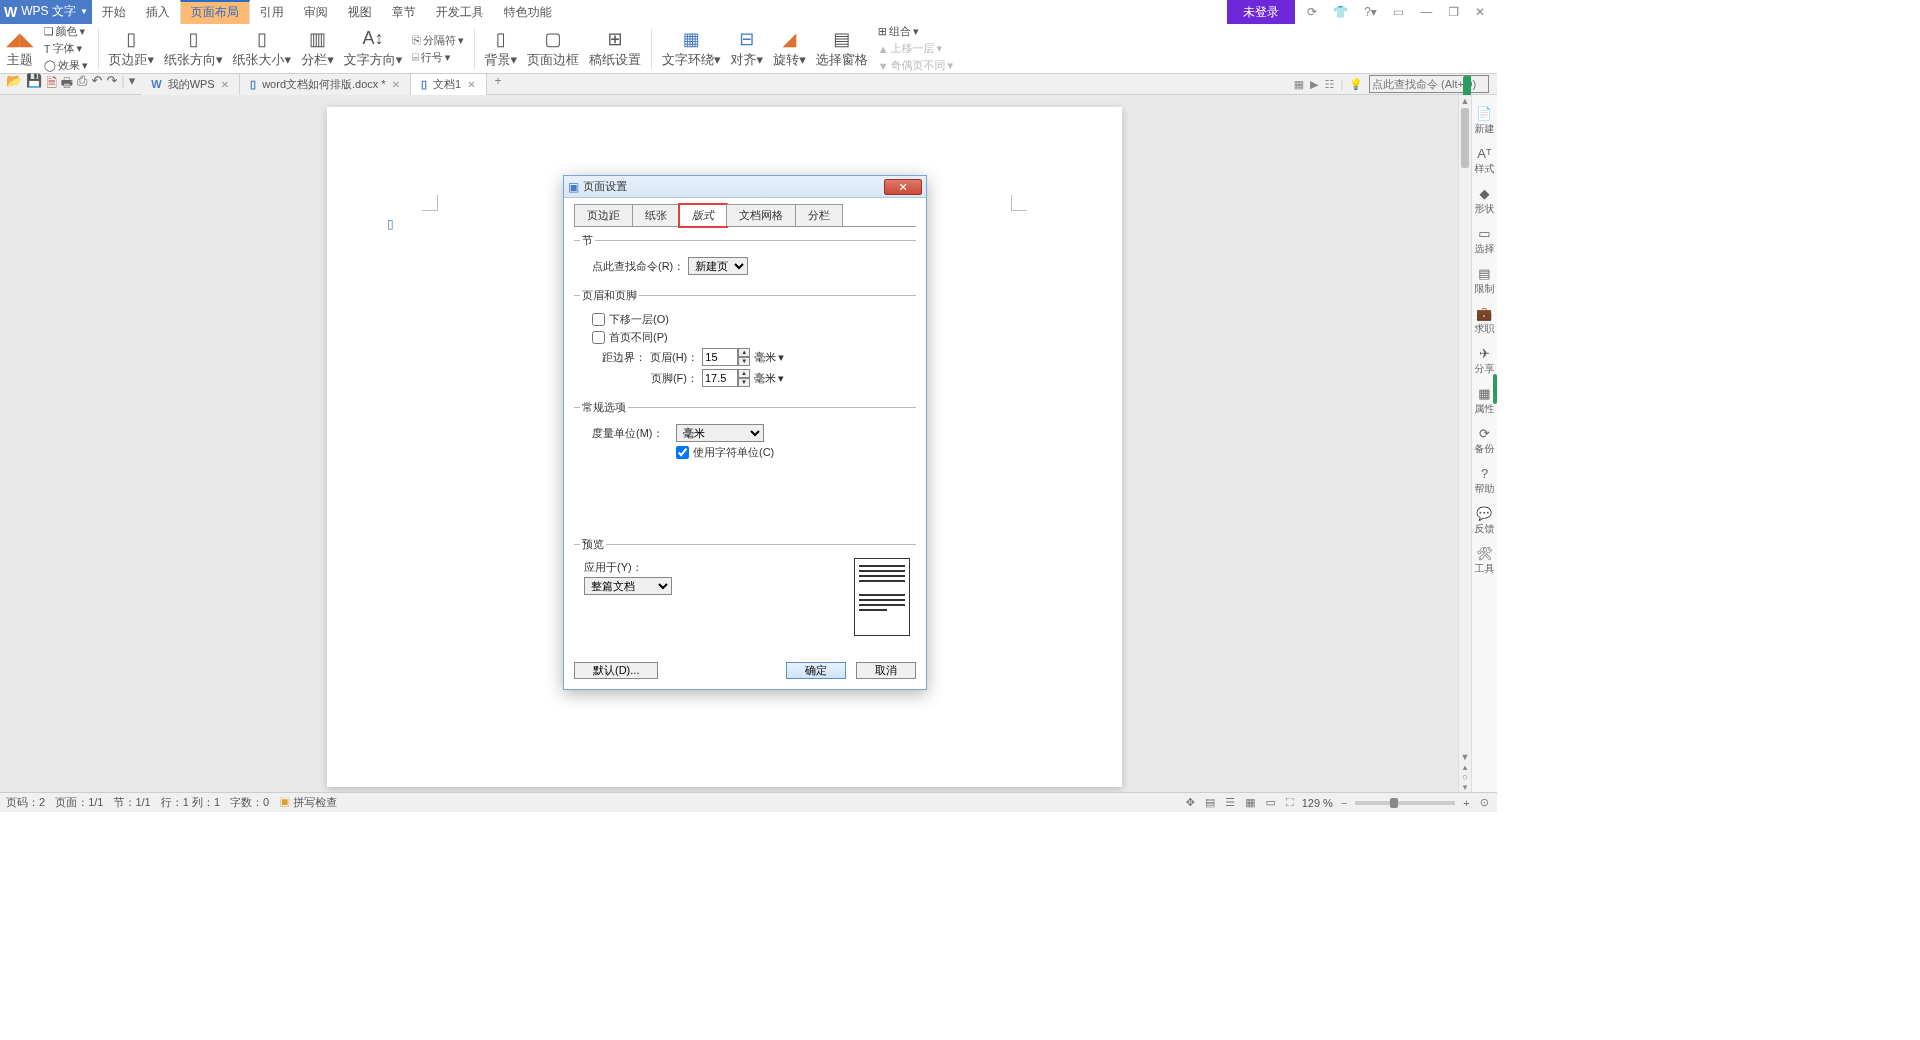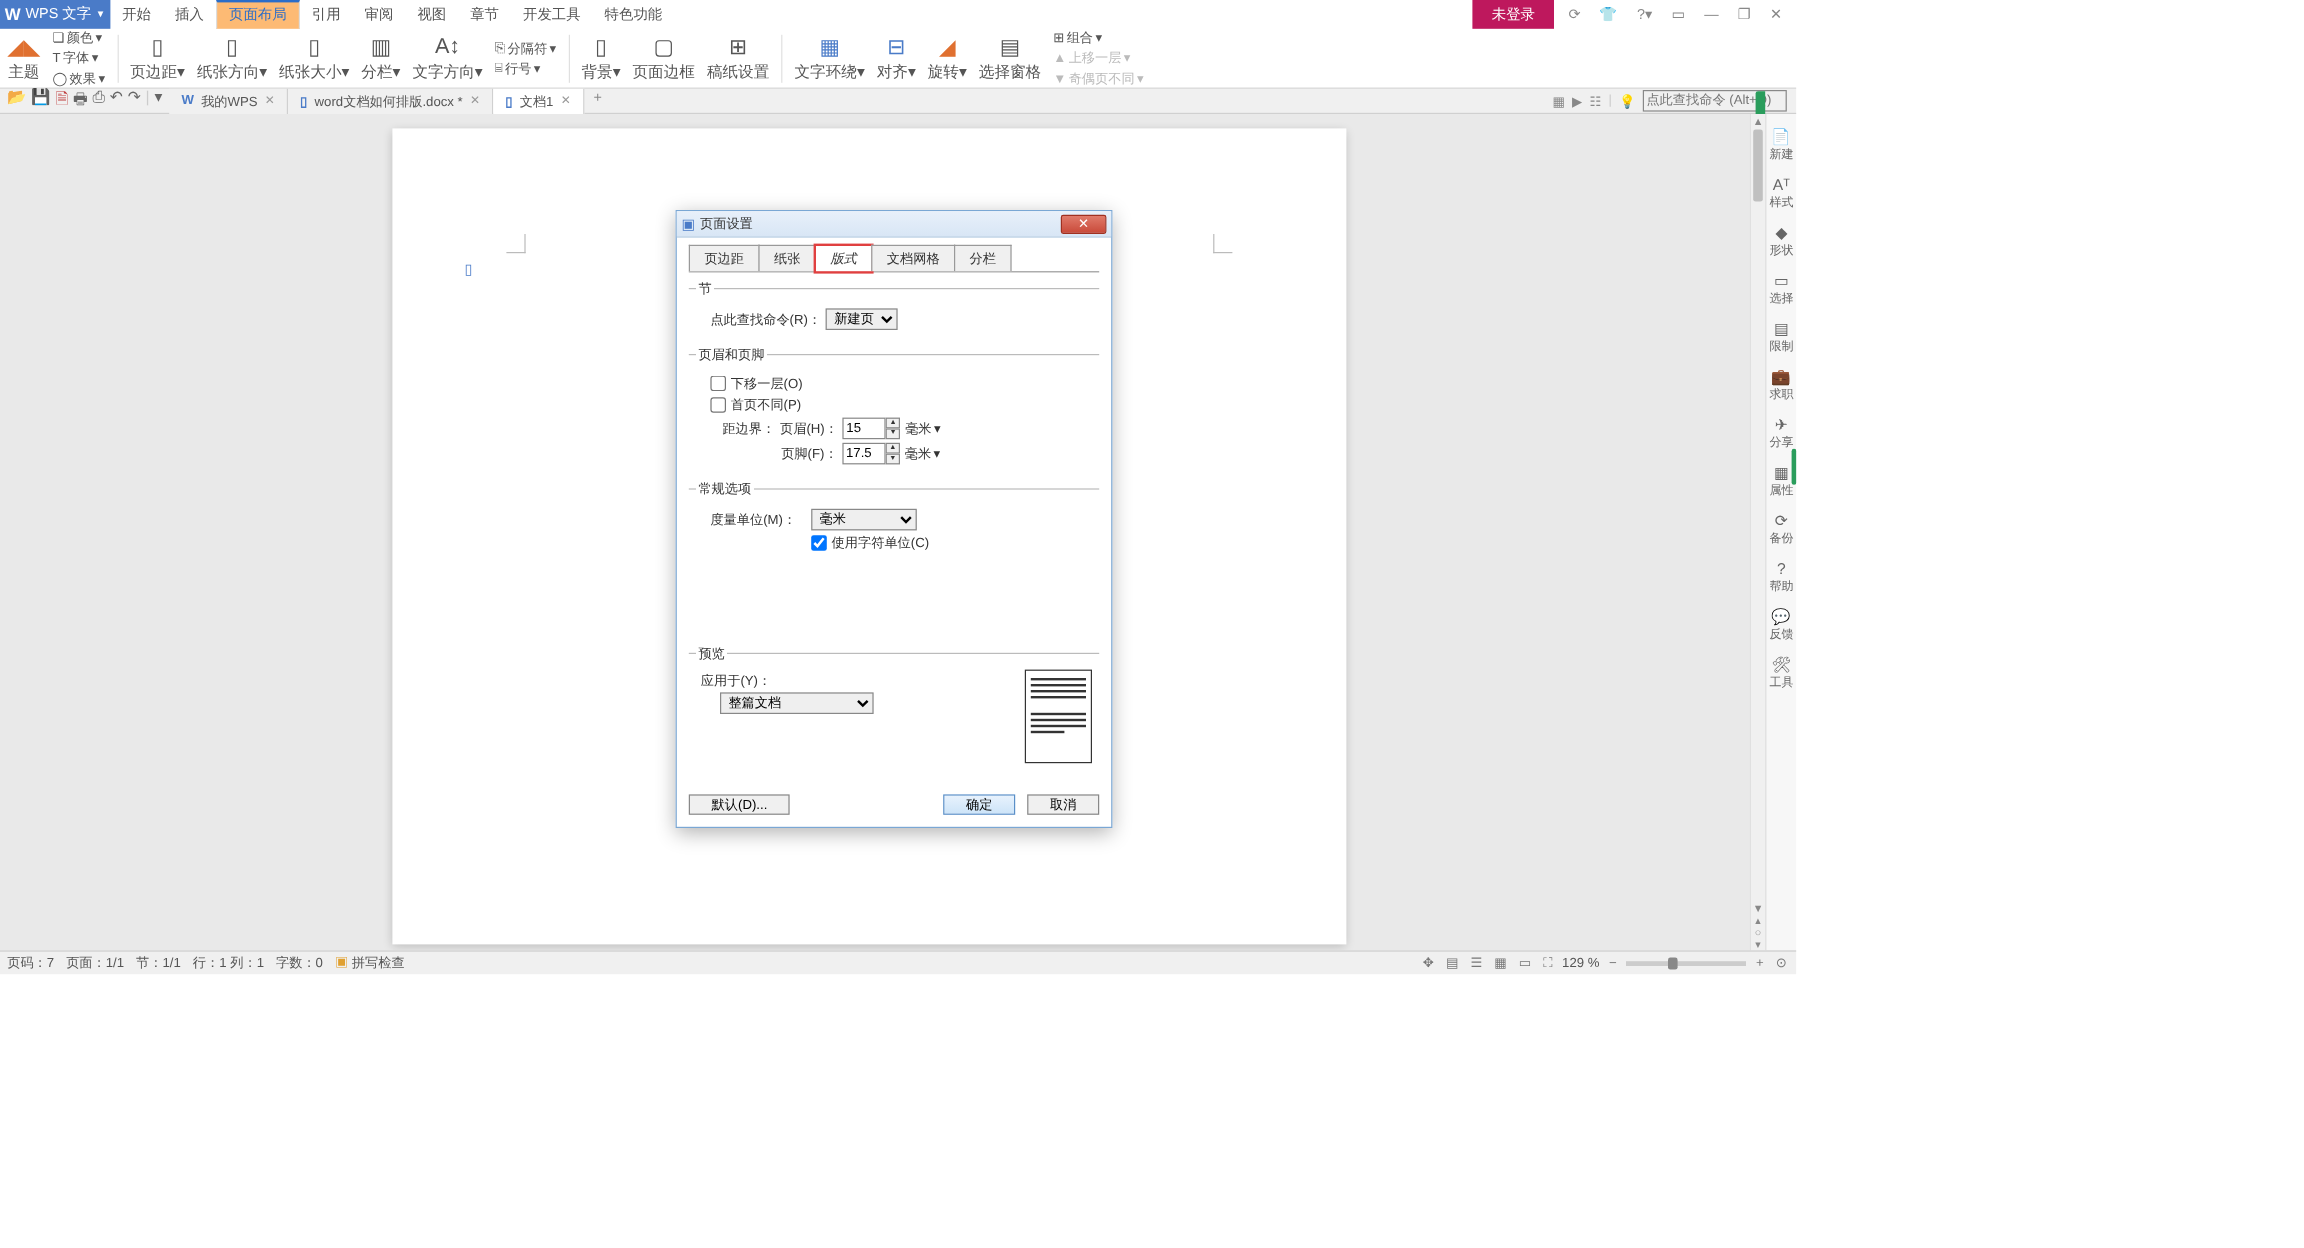--- a/index.html
+++ b/index.html
@@ -7,21 +7,21 @@
 
 
 .menubar { height: 24px; background: #fff; display: flex; align-items: center; border-bottom: 1px solid transparent; }
 .app-logo { display: flex; align-items: center; padding: 0 4px; background: #4a7bc8; height: 24px; color: #fff; gap: 4px; cursor: pointer; }
 .app-logo .w-icon { font-weight: bold; font-size: 14px; }
 .app-logo .dd { font-size: 8px; }
 .menu-tabs { display: flex; align-items: center; height: 24px; }
 .menu-tab { padding: 0 10px; height: 24px; line-height: 24px; cursor: pointer; color: #555; font-family: Liberation Serif, serif; }
 .menu-tab.active { background: #fdba74; color: #2a6dc9; border-top: 2px solid #2a6dc9; height: 24px; line-height: 20px; border-left: 1px solid #ddd; border-right: 1px solid #ddd; }
 .menubar-right { margin-left: auto; display: flex; align-items: center; height: 24px; }
-.unlogged { background: #be185d; color: #fff; padding: 0 16px; height: 24px; line-height: 24px; }
+.unlogged { background: #6d28d9; color: #fff; padding: 0 16px; height: 24px; line-height: 24px; }
 .win-icons { display: flex; gap: 8px; padding: 0 8px; color: #888; }
 .win-icons span { cursor: pointer; padding: 2px 4px; }
 
 
 .ribbon { height: 50px; background: #fff; border-bottom: 1px solid #d0d0d0; display: flex; align-items: center; padding: 0 6px; gap: 10px; }
 .ribbon-group { display: flex; flex-direction: column; align-items: center; justify-content: center; gap: 1px; color: #555; cursor: pointer; }
 .ribbon-group .ic { font-size: 18px; height: 22px; }
 .ribbon-group .lbl { font-size: 13px; white-space: nowrap; }
 .ribbon-mini { display: flex; flex-direction: column; gap: 2px; font-size: 11px; color: #555; }
 .ribbon-mini .row { display: flex; align-items: center; gap: 2px; cursor: pointer; }
@@ -435,33 +435,33 @@
           <div class="line"></div>
           <div class="line"></div>
           <div class="line"></div>
         <div style="height:6px"></div>
         <div class="line"></div>
           <div class="line"></div>
           <div class="line"></div>
           <div class="line short"></div>
       </div>
       <div style="font-size:11px;margin:2px 0 2px 4px">应用于(Y)：</div>
-      <select style="width:128px;margin-left:20px"><option>整篇文档</option></select>
+      <select style="width:88px;margin-left:4px"><option>整篇文档</option></select>
     </fieldset>
   </div>
   <div class="dlg-buttons">
     <button class="btn">默认(D)...</button>
     <div class="spacer"></div>
     <button class="btn primary">确定</button>
     <button class="btn">取消</button>
   </div>
 </div>
 
 <div class="statusbar">
-  <span class="seg">页码：7</span>
+  <span class="seg">页码：2</span>
   <span class="seg">页面：1/1</span>
   <span class="seg">节：1/1</span>
   <span class="seg">行：1 列：1</span>
   <span class="seg">字数：0</span>
   <span class="seg"><span style="color:#e0a030">▣</span> <span>拼写检查</span></span>
   <div class="statusbar-right">
     <span class="view-ic">✥</span>
     <span class="view-ic">▤</span>
     <span class="view-ic">☰</span>
     <span class="view-ic">▦</span>

